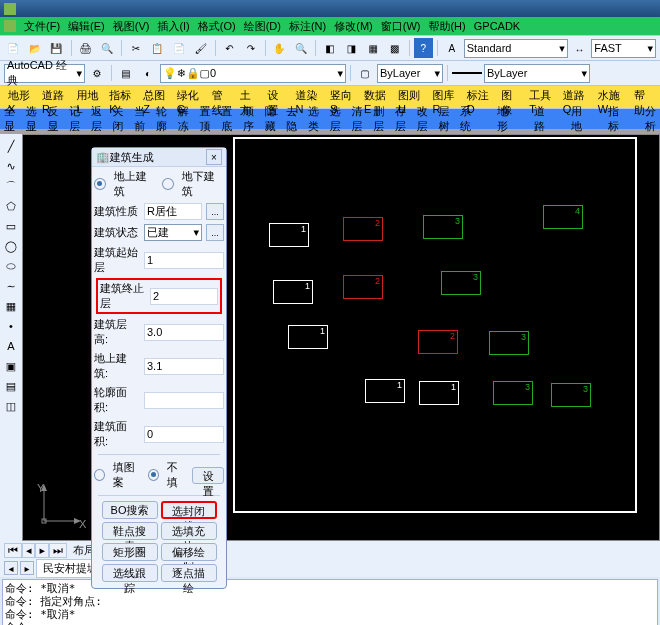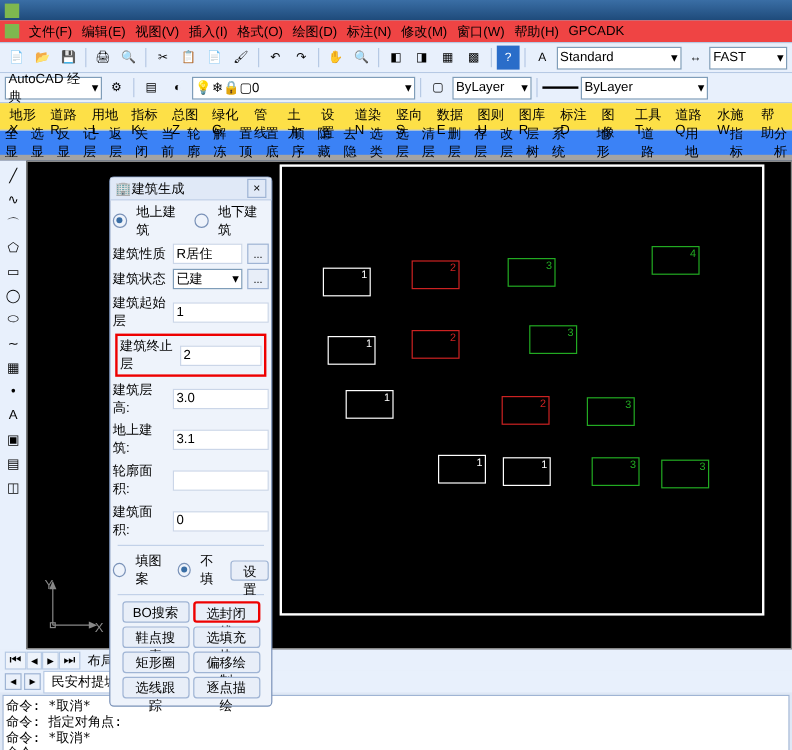--- a/index.html
+++ b/index.html
@@ -1,18 +1,18 @@
 <!DOCTYPE html>
 <html><head>
 <meta charset="utf-8">
 <style>
 html,body{margin:0;padding:0;width:660px;height:625px;overflow:hidden;font-family:"Microsoft YaHei","SimSun",Tahoma,sans-serif;font-size:11px;background:#dfe8f6;color:#000}
 .titlebar{height:17px;background:linear-gradient(#3a6ea5,#1e4a7a);color:#fff;display:flex;align-items:center;padding:0 4px;font-size:11px}
 .titlebar .icon{width:12px;height:12px;background:#7fb84f;margin-right:4px}
-.menubar{height:18px;background:#ef4444;display:flex;align-items:center;padding:0 4px;gap:8px;font-size:11px;border-bottom:1px solid #b6c9e4}
+.menubar{height:18px;background:#22c55e;display:flex;align-items:center;padding:0 4px;gap:8px;font-size:11px;border-bottom:1px solid #b6c9e4}
 .menubar .app-icon{width:12px;height:12px;background:#7fb84f}
 .menubar span{cursor:default}
 .toolbar{height:22px;background:#e8f0fc;display:flex;align-items:center;padding:1px 4px;gap:2px;border-bottom:1px solid #b6c9e4}
 .tbtn{width:18px;height:18px;display:flex;align-items:center;justify-content:center;border:1px solid transparent;font-size:10px}
 .sep{width:1px;height:16px;background:#b6c9e4;margin:0 2px}
 .combo{height:17px;border:1px solid #7f9db9;background:#fff;padding:0 2px;display:flex;align-items:center;font-size:11px}
 .combo.small{width:60px}
 .combo.mid{width:75px}
 .combo.big{width:100px}
 .tabbar{height:22px;background:#fde047;display:flex;align-items:flex-start;padding:0 4px;gap:2px;border-bottom:1px solid #b6c9e4;font-size:11px}

